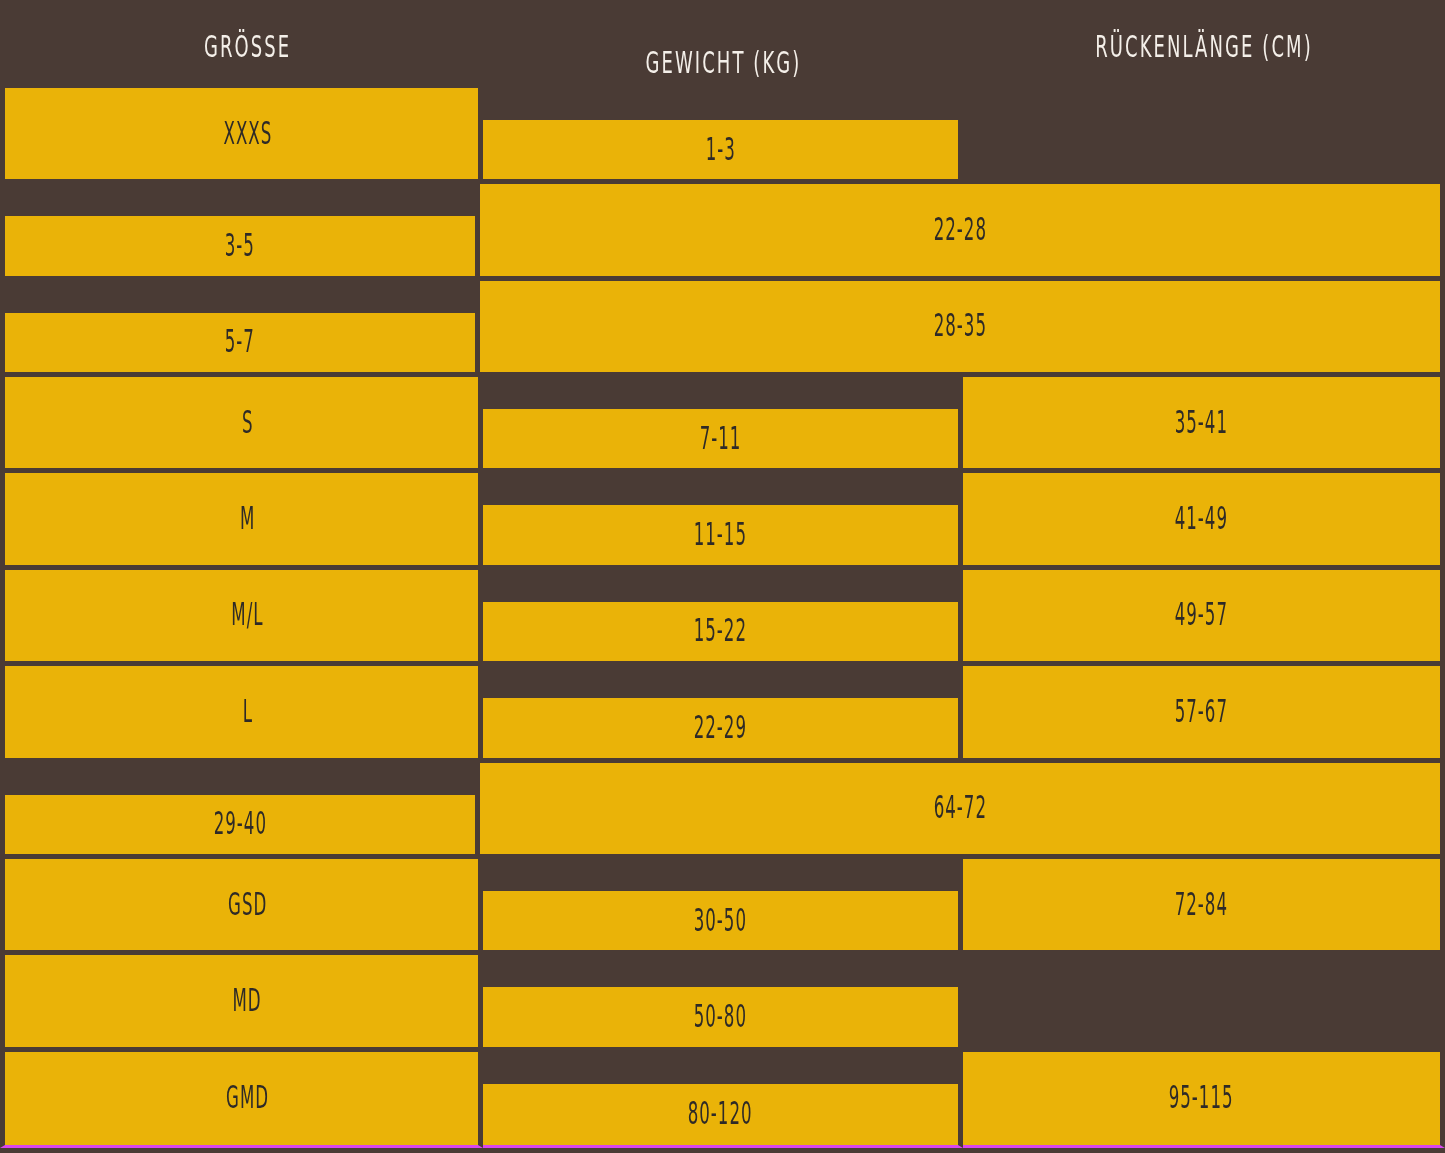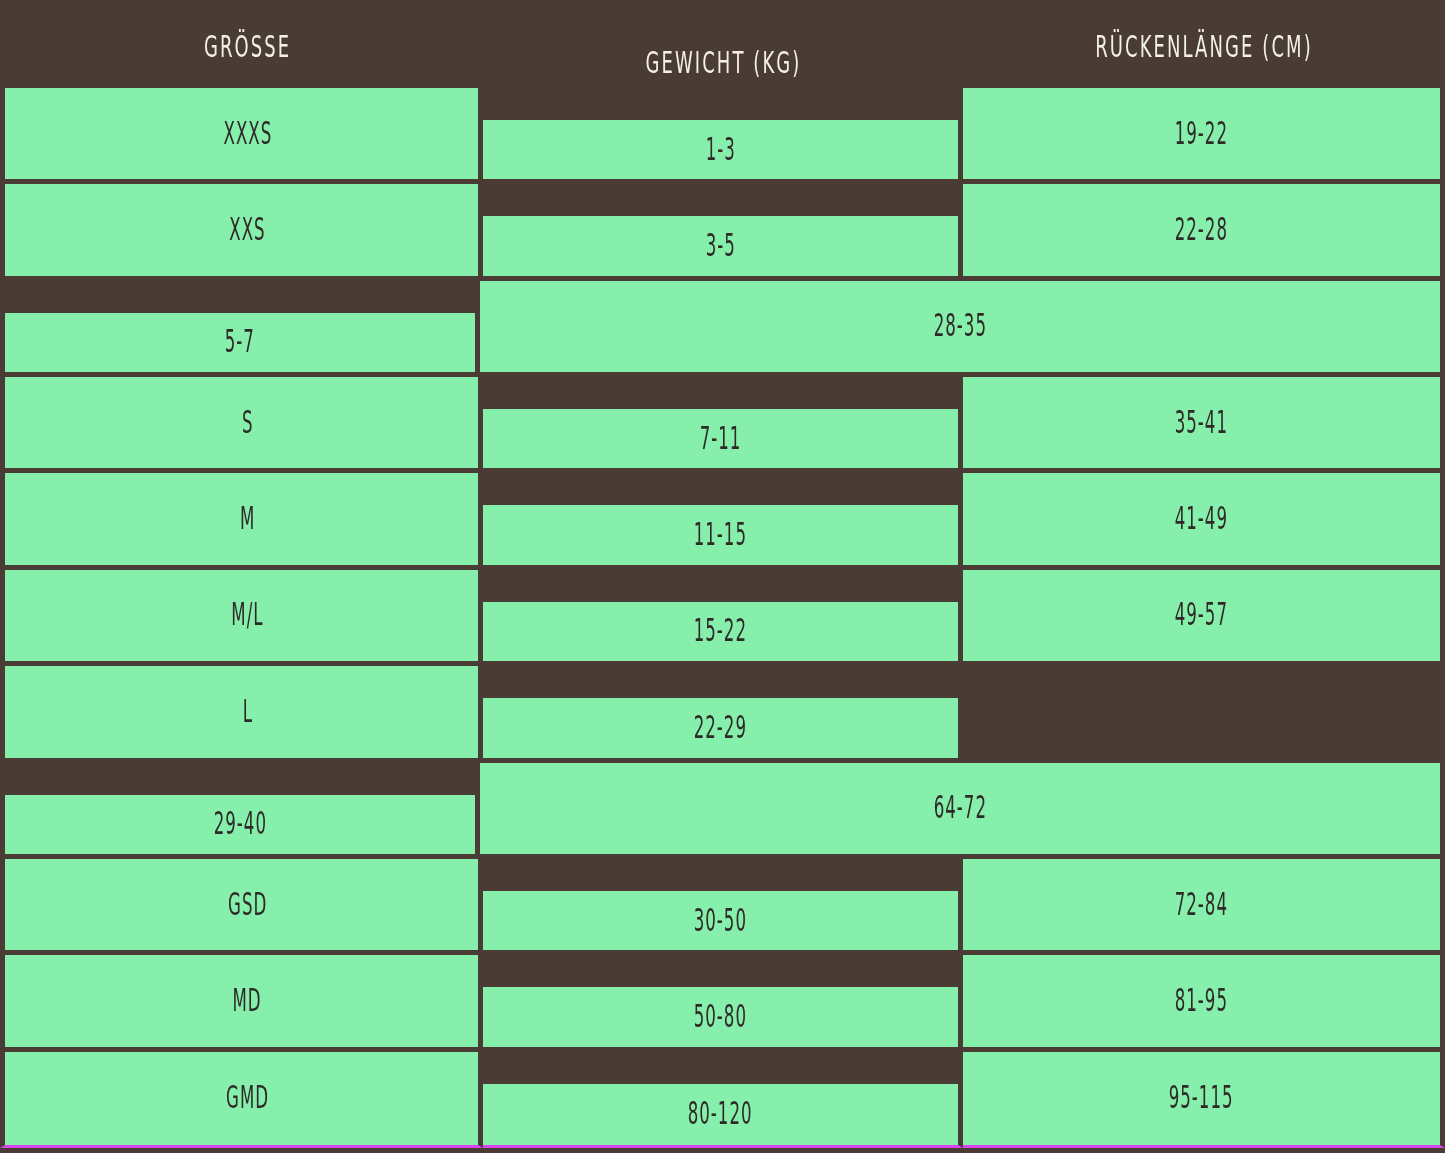--- a/index.html
+++ b/index.html
@@ -61,21 +61,21 @@
     background: #4a3b35;
     padding: 0 0 5px 0;
     box-sizing: border-box;
   }
   .chart-row {
     flex: 1 1 0;
     display: flex;
     min-height: 0;
   }
   .chart-cell {
-    background: #86efac;
+    background: #eab308;
     display: flex;
     align-items: center;
     justify-content: center;
     box-sizing: border-box;
     border-right: 5px solid #4a3b35;
     border-bottom: 5px solid #4a3b35;
     min-height: 0;
   }
   .chart-row .chart-cell:first-child {
     border-left: 5px solid #4a3b35;
@@ -118,29 +118,23 @@
 
   <div class="chart-body">
 
     <div class="chart-row">
       <div class="chart-cell col-0">
         <span class="cell-text">XXXS</span>
       </div>
       <div class="chart-cell col-1">
         <span class="cell-text">1-3</span>
       </div>
-      <div class="chart-cell col-2">
-        <span class="cell-text">19-22</span>
-      </div>
-    </div>
-
-    <div class="chart-row">
-      <div class="chart-cell col-0">
-        <span class="cell-text">XXS</span>
-      </div>
+    </div>
+
+    <div class="chart-row">
       <div class="chart-cell col-1">
         <span class="cell-text">3-5</span>
       </div>
       <div class="chart-cell col-2">
         <span class="cell-text">22-28</span>
       </div>
     </div>
 
     <div class="chart-row">
       <div class="chart-cell col-1">
@@ -187,20 +181,23 @@
       </div>
     </div>
 
     <div class="chart-row">
       <div class="chart-cell col-0">
         <span class="cell-text">L</span>
       </div>
       <div class="chart-cell col-1">
         <span class="cell-text">22-29</span>
       </div>
+      <div class="chart-cell col-2">
+        <span class="cell-text">57-67</span>
+      </div>
     </div>
 
     <div class="chart-row">
       <div class="chart-cell col-1">
         <span class="cell-text">29-40</span>
       </div>
       <div class="chart-cell col-2">
         <span class="cell-text">64-72</span>
       </div>
     </div>
@@ -216,23 +213,20 @@
         <span class="cell-text">72-84</span>
       </div>
     </div>
 
     <div class="chart-row">
       <div class="chart-cell col-0">
         <span class="cell-text">MD</span>
       </div>
       <div class="chart-cell col-1">
         <span class="cell-text">50-80</span>
-      </div>
-      <div class="chart-cell col-2">
-        <span class="cell-text">81-95</span>
       </div>
     </div>
 
     <div class="chart-row">
       <div class="chart-cell col-0">
         <span class="cell-text">GMD</span>
       </div>
       <div class="chart-cell col-1">
         <span class="cell-text">80-120</span>
       </div>

